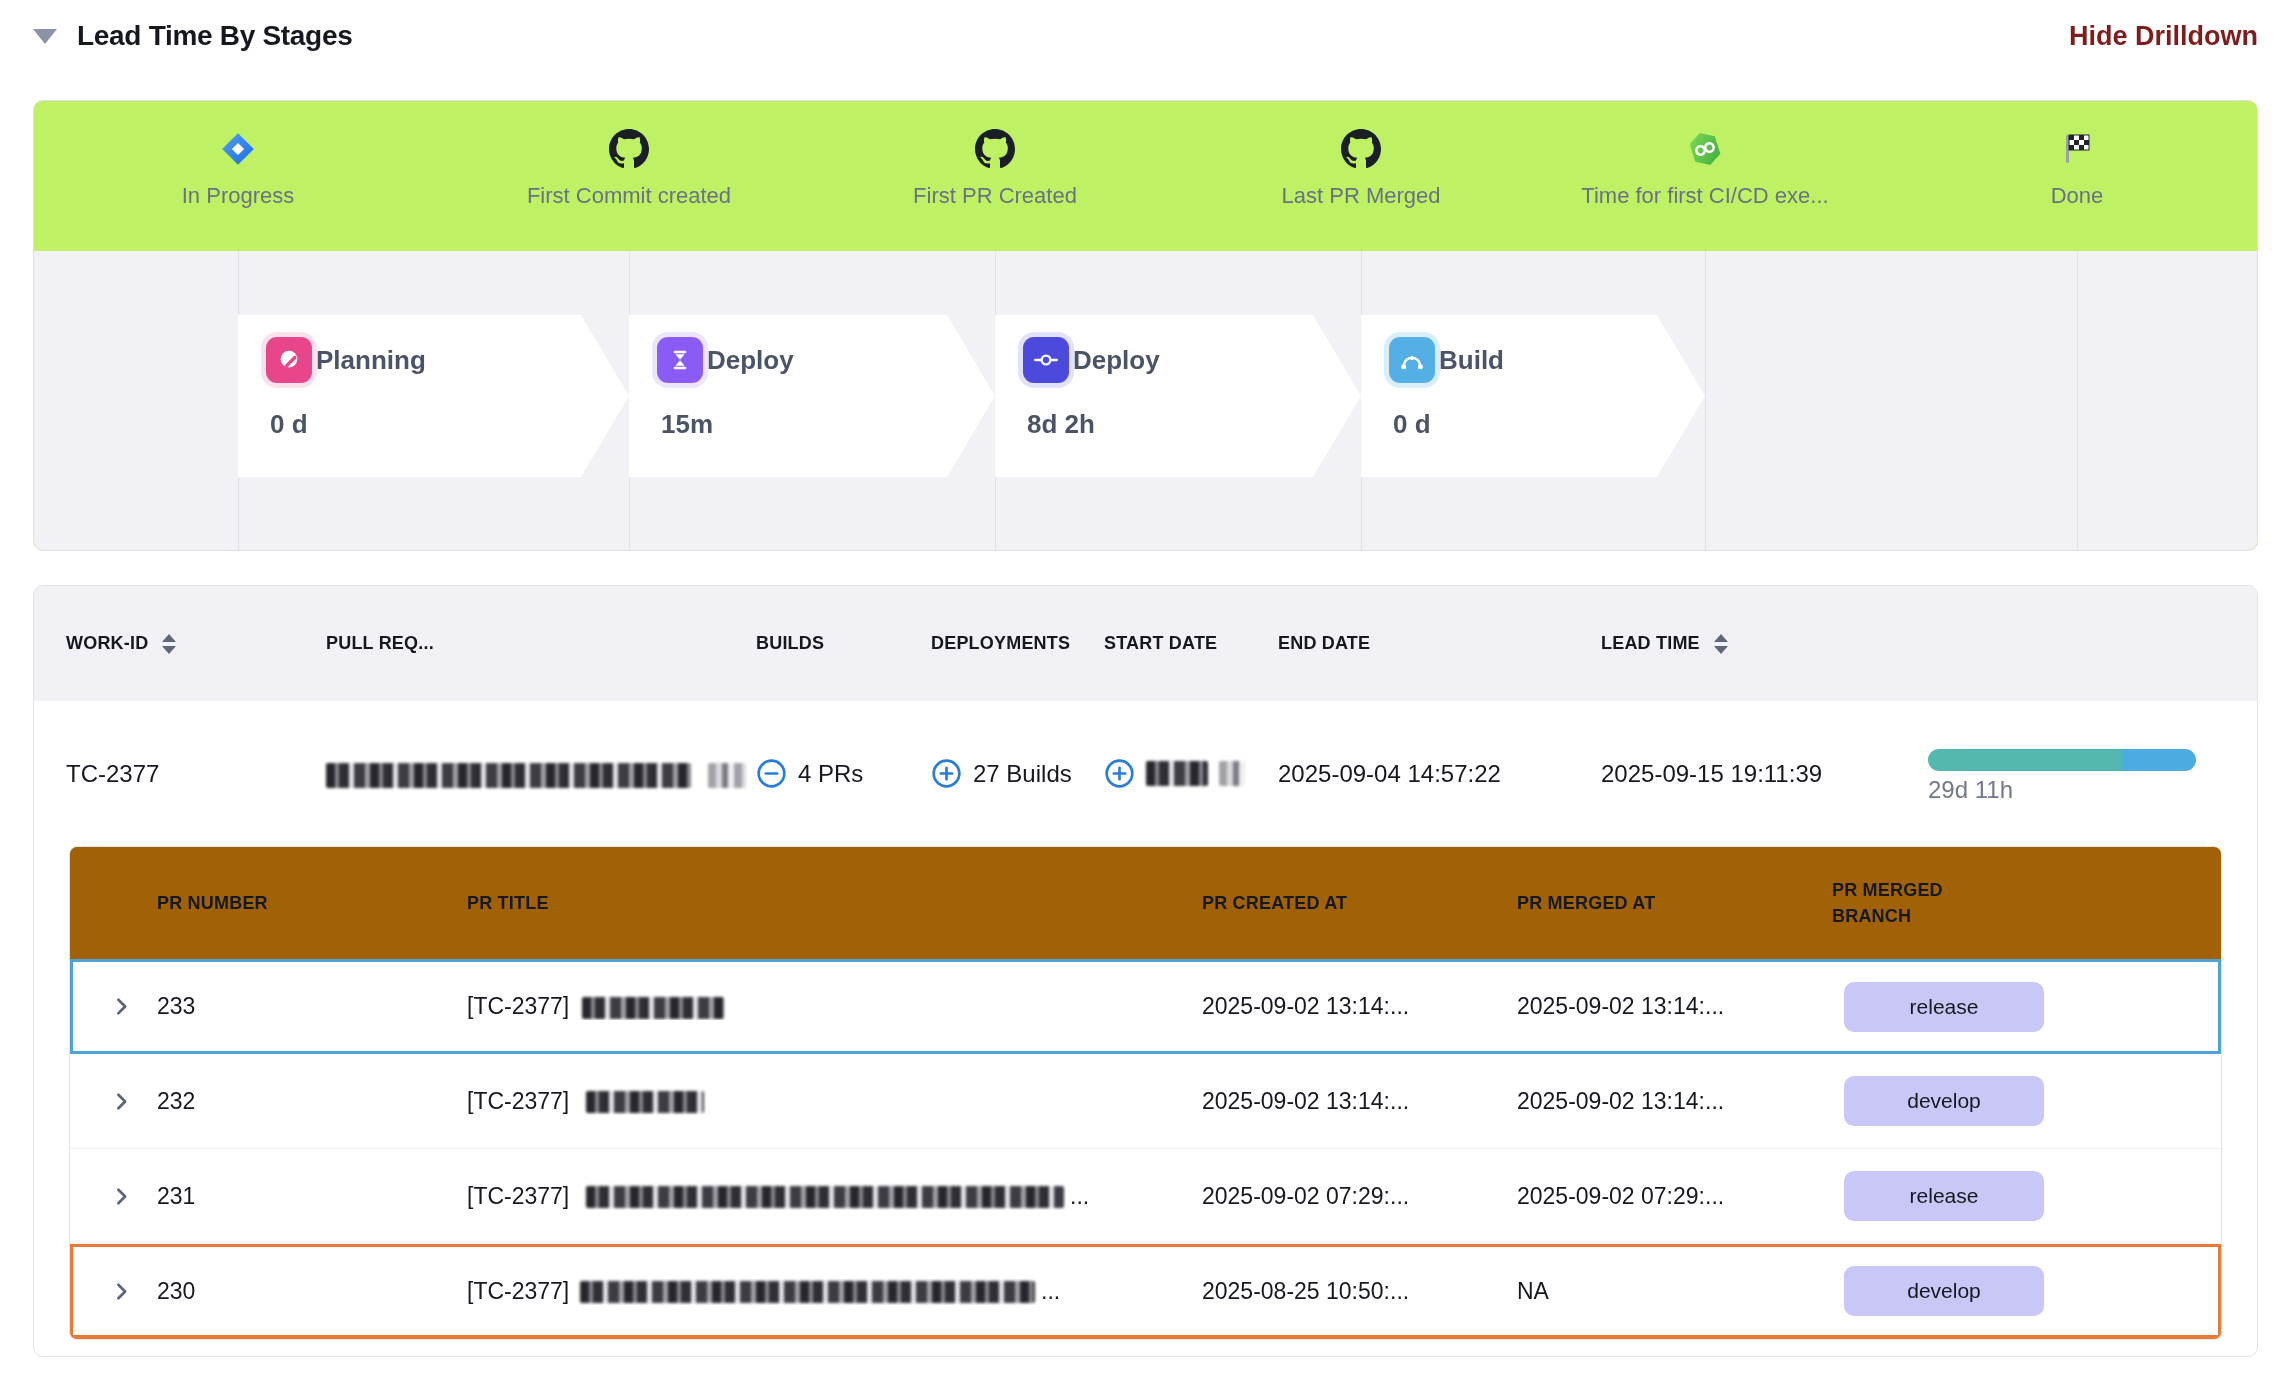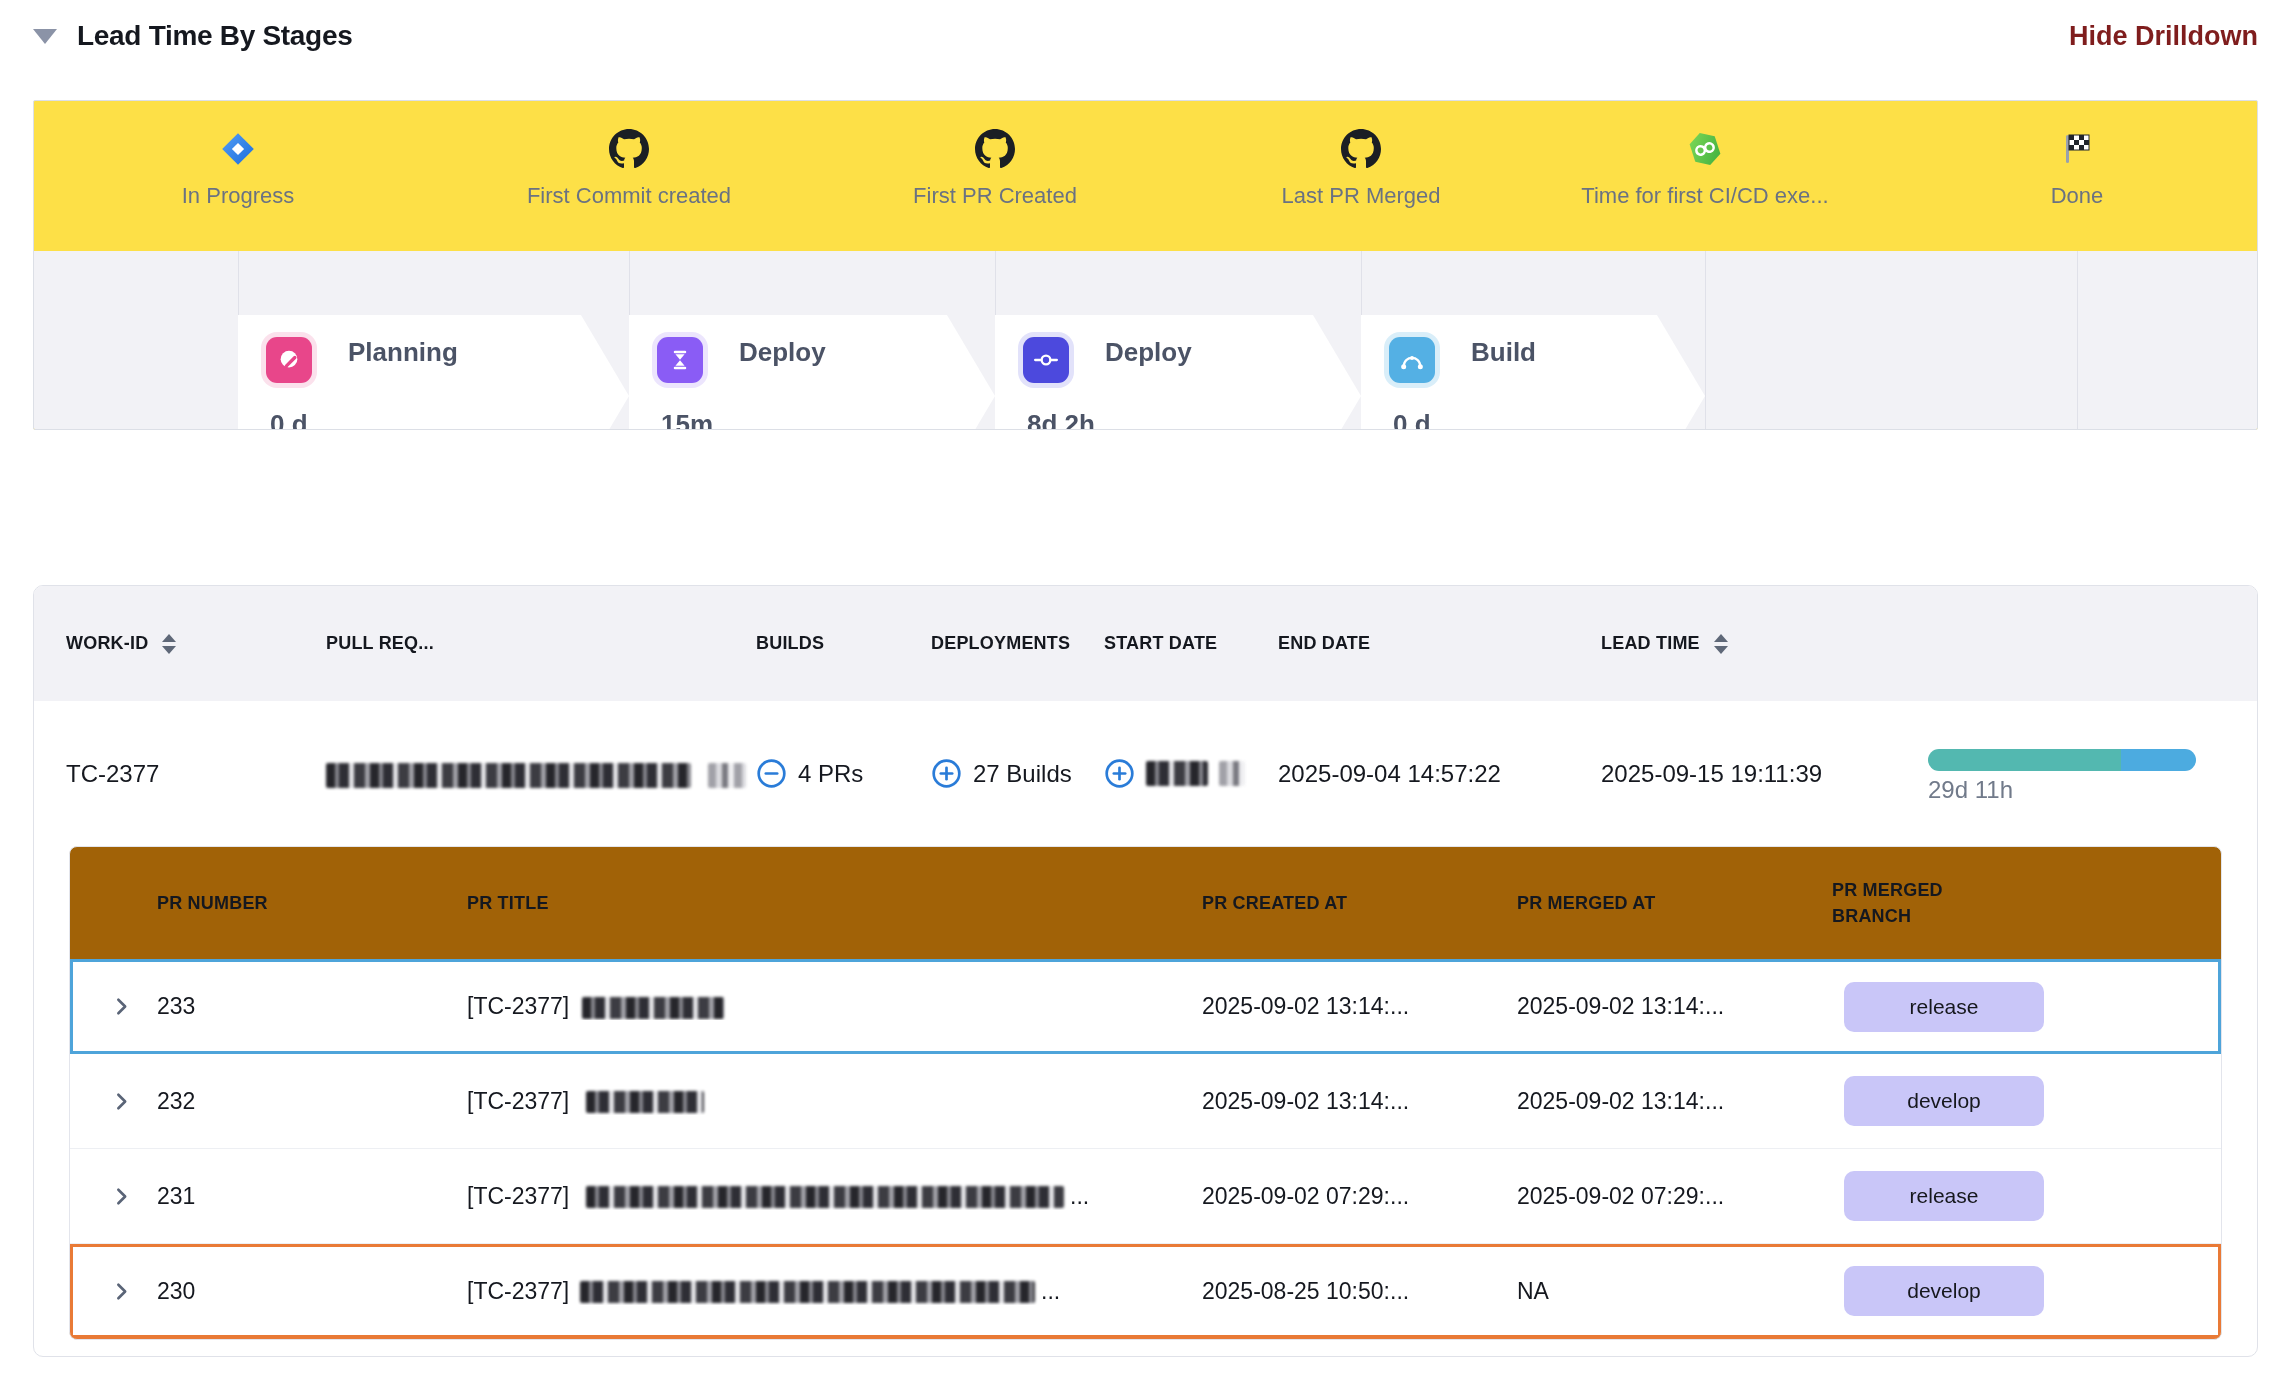--- a/index.html
+++ b/index.html
@@ -9,32 +9,32 @@
     font-family:"Liberation Sans", sans-serif; color:#15181f;
   }
 
   
   .top-header { position:absolute; left:33px; right:33px; top:12px; height:48px; display:flex; align-items:center; }
   .collapse-triangle { width:0; height:0; border-left:12px solid transparent; border-right:12px solid transparent; border-top:15px solid #8b93a7; margin-right:20px; cursor:pointer; }
   .page-title { font-size:28px; font-weight:700; letter-spacing:-0.3px; }
   .hide-drilldown { margin-left:auto; font-size:27px; font-weight:700; color:#7f1d1d; cursor:pointer; }
 
   
-  .stages-panel { position:absolute; left:33px; top:100px; width:2225px; height:330px; border:1px solid #dcdfe6; border-radius:2px; background:#fde047; overflow:hidden; }
+  .stages-panel { position:absolute; left:33px; top:100px; width:2225px; height:451px; border:1px solid #dcdfe6; border-radius:10px; background:#bef264; overflow:hidden; }
   .milestones { position:relative; height:150px; }
   .milestone { position:absolute; top:0; transform:translateX(-50%); width:360px; text-align:center; }
   .milestone .m-icon { height:44px; margin-top:26px; display:flex; align-items:center; justify-content:center; }
   .milestone .m-label { margin-top:12px; font-size:22px; color:#6a7282; }
   .m1{left:204px;} .m2{left:595px;} .m3{left:961px;} .m4{left:1327px;} .m5{left:1671px;} .m6{left:2043px;}
 
   .stages-track { position:absolute; top:150px; left:0; right:0; bottom:0; background:#f2f2f6; }
   .vline { position:absolute; top:0; bottom:0; width:1px; background:#e0e1e9; }
   .stage-card { position:absolute; top:64px; height:162px; background:#fff; padding:22px 0 0 28px;
     clip-path: polygon(0 0, calc(100% - 48px) 0, 100% 50%, calc(100% - 48px) 100%, 0 100%); }
-  .stage-head { display:flex; gap:36px; }
+  .stage-head { display:flex; align-items:center; gap:4px; }
   .stage-icon { width:46px; height:46px; border-radius:11px; display:flex; align-items:center; justify-content:center; flex:0 0 auto; }
   .stage-name { font-size:26px; font-weight:700; color:#4b5366; }
   .stage-duration { margin-top:26px; font-size:26px; font-weight:700; color:#4b5366; padding-left:4px; }
   .c1{left:204px;width:391px;} .c2{left:595px;width:366px;} .c3{left:961px;width:366px;} .c4{left:1327px;width:344px;} .c5{left:1671px;width:372px;}
   .i-planning{background:#e8468a; box-shadow:0 0 0 5px rgba(232,70,138,.16);}
   .i-coding{background:#8a5cf5; box-shadow:0 0 0 5px rgba(138,92,245,.16);}
   .i-review{background:#4c49dd; box-shadow:0 0 0 5px rgba(76,73,221,.16);}
   .i-build{background:#54b0e4; box-shadow:0 0 0 5px rgba(84,176,228,.22);}
   .i-deploy{background:#46b6b9; box-shadow:0 0 0 5px rgba(70,182,185,.22);}
 

